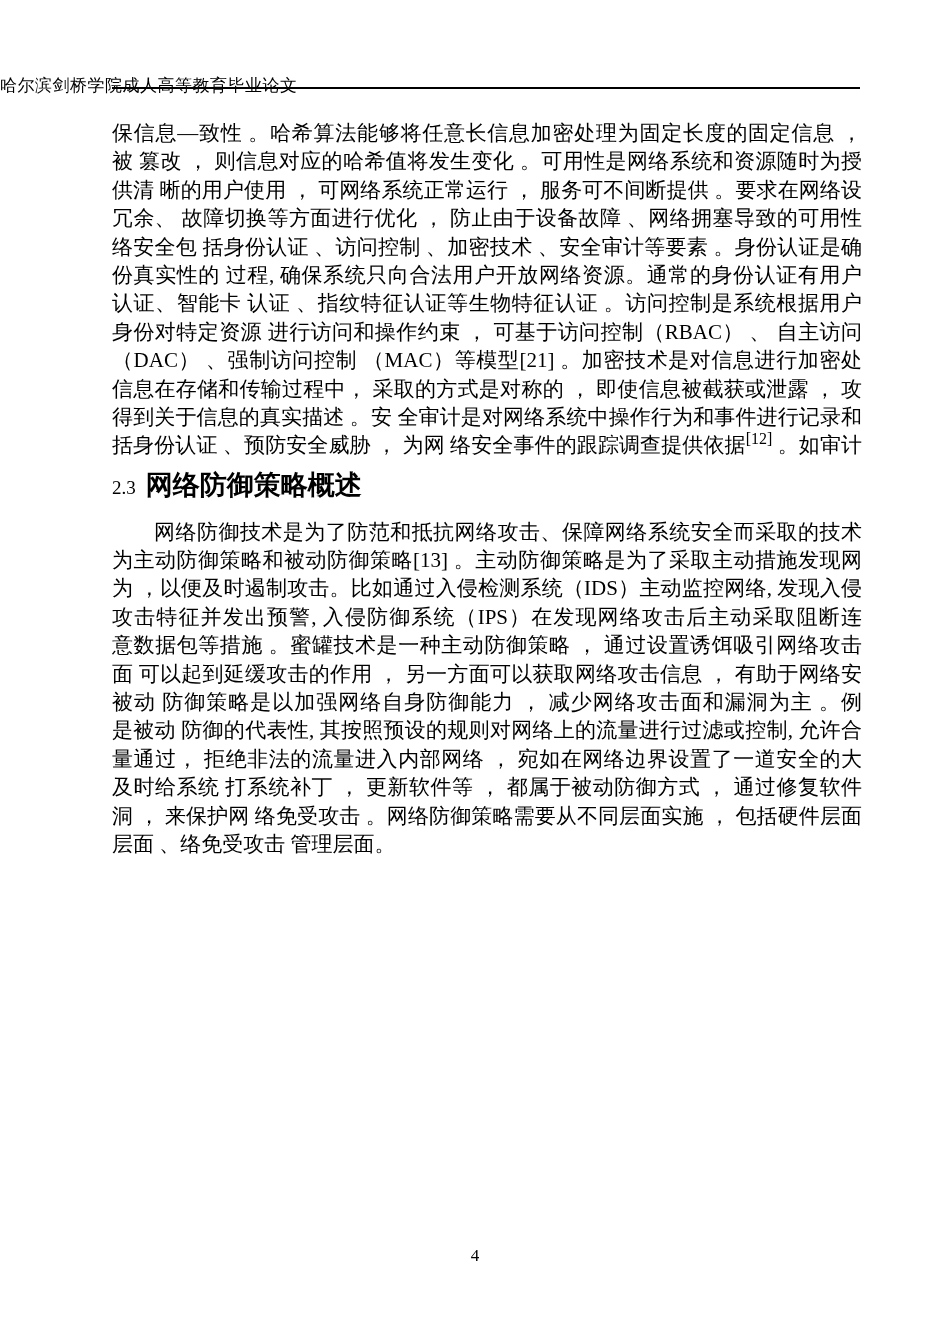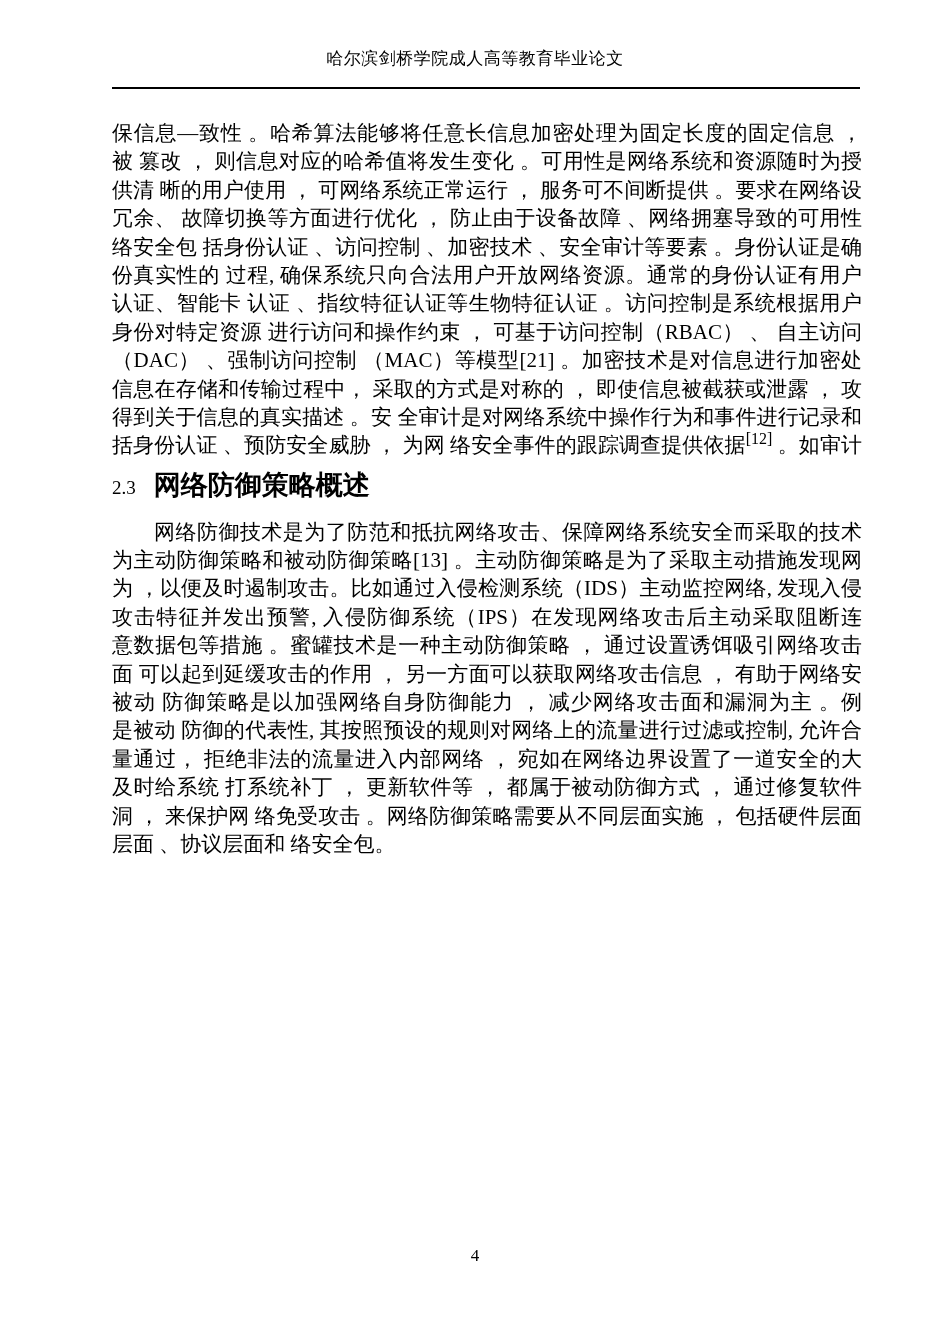--- a/index.html
+++ b/index.html
@@ -5,22 +5,22 @@
   html, body { margin: 0; padding: 0; }
   body {
     width: 950px; height: 1344px;
     background: #ffffff; color: #000000;
     position: relative;
     font-family: "Liberation Serif", "DejaVu Serif", serif;
     overflow: hidden;
   }
   .page { position: absolute; inset: 0; }
   .running-head {
-    position: absolute; top: 48px; left: 0; width: 100%;
-    text-align: center; font-size: 17px; line-height: 22px;
+    position: absolute; top: 75px; left: 0; width: 100%;
+    text-align: left; font-size: 17px; line-height: 22px;
     letter-spacing: 0.5px;
   }
   .header-rule {
     position: absolute; top: 87px; left: 112px; width: 748px;
     border-top: 2px solid #000000; height: 0;
   }
   .content { position: absolute; left: 112px; top: 119px; width: 750px; }
   .line {
     font-size: 21px; line-height: 28.4px; height: 28.4px;
     overflow: hidden; text-align: left;
@@ -28,21 +28,21 @@
   .line.j { text-align: justify; text-align-last: justify; }
   .line.indent { text-indent: 42px; }
   sup.cite { font-size: 16px; line-height: 0; vertical-align: super; }
   .heading { margin: 7px 0 12px 0; font-size: 27px; line-height: 36px; }
   .heading .hnum {
     font-family: "Liberation Serif", "DejaVu Serif", serif;
     font-weight: 400; font-size: 19px;
   }
   .heading .htitle {
     font-family: "Liberation Sans", "DejaVu Sans", sans-serif;
-    font-weight: 700; margin-left: 18px; text-align: right;
+    font-weight: 700; margin-left: 10px; text-align: right;
   }
   .page-number {
     position: absolute; top: 1246px; left: 0; width: 100%;
     text-align: center; font-size: 17px;
   }
 </style>
 </head>
 <body>
 
 <div class="page">
@@ -74,20 +74,20 @@
       <div class="line j">为主动防御策略和被动防御策略[13] 。主动防御策略是为了采取主动措施发现网络攻击行</div>
       <div class="line j">为 ，以便及时遏制攻击。比如通过入侵检测系统（IDS）主动监控网络, 发现入侵行为或者</div>
       <div class="line j">攻击特征并发出预警, 入侵防御系统（IPS）在发现网络攻击后主动采取阻断连接、丢弃恶</div>
       <div class="line j">意数据包等措施 。蜜罐技术是一种主动防御策略 ， 通过设置诱饵吸引网络攻击者 ， 一方</div>
       <div class="line j">面 可以起到延缓攻击的作用 ， 另一方面可以获取网络攻击信息 ， 有助于网络安全分析 。</div>
       <div class="line j">被动 防御策略是以加强网络自身防御能力 ， 减少网络攻击面和漏洞为主 。例如： 防火墙</div>
       <div class="line j">是被动 防御的代表性, 其按照预设的规则对网络上的流量进行过滤或控制, 允许合法的流</div>
       <div class="line j">量通过， 拒绝非法的流量进入内部网络 ， 宛如在网络边界设置了一道安全的大墙 。以及</div>
       <div class="line j">及时给系统 打系统补丁 ， 更新软件等 ， 都属于被动防御方式 ， 通过修复软件和系统的漏</div>
       <div class="line j">洞 ， 来保护网 络免受攻击 。网络防御策略需要从不同层面实施 ， 包括硬件层面 、软件</div>
-      <div class="line">层面 、协议层面和 络安全包。</div>
+      <div class="line">层面 、络免受攻击 管理层面。</div>
     </div>
 
   </div>
 
   <div class="page-number">4</div>
 
 </div>
 
 </body></html>

